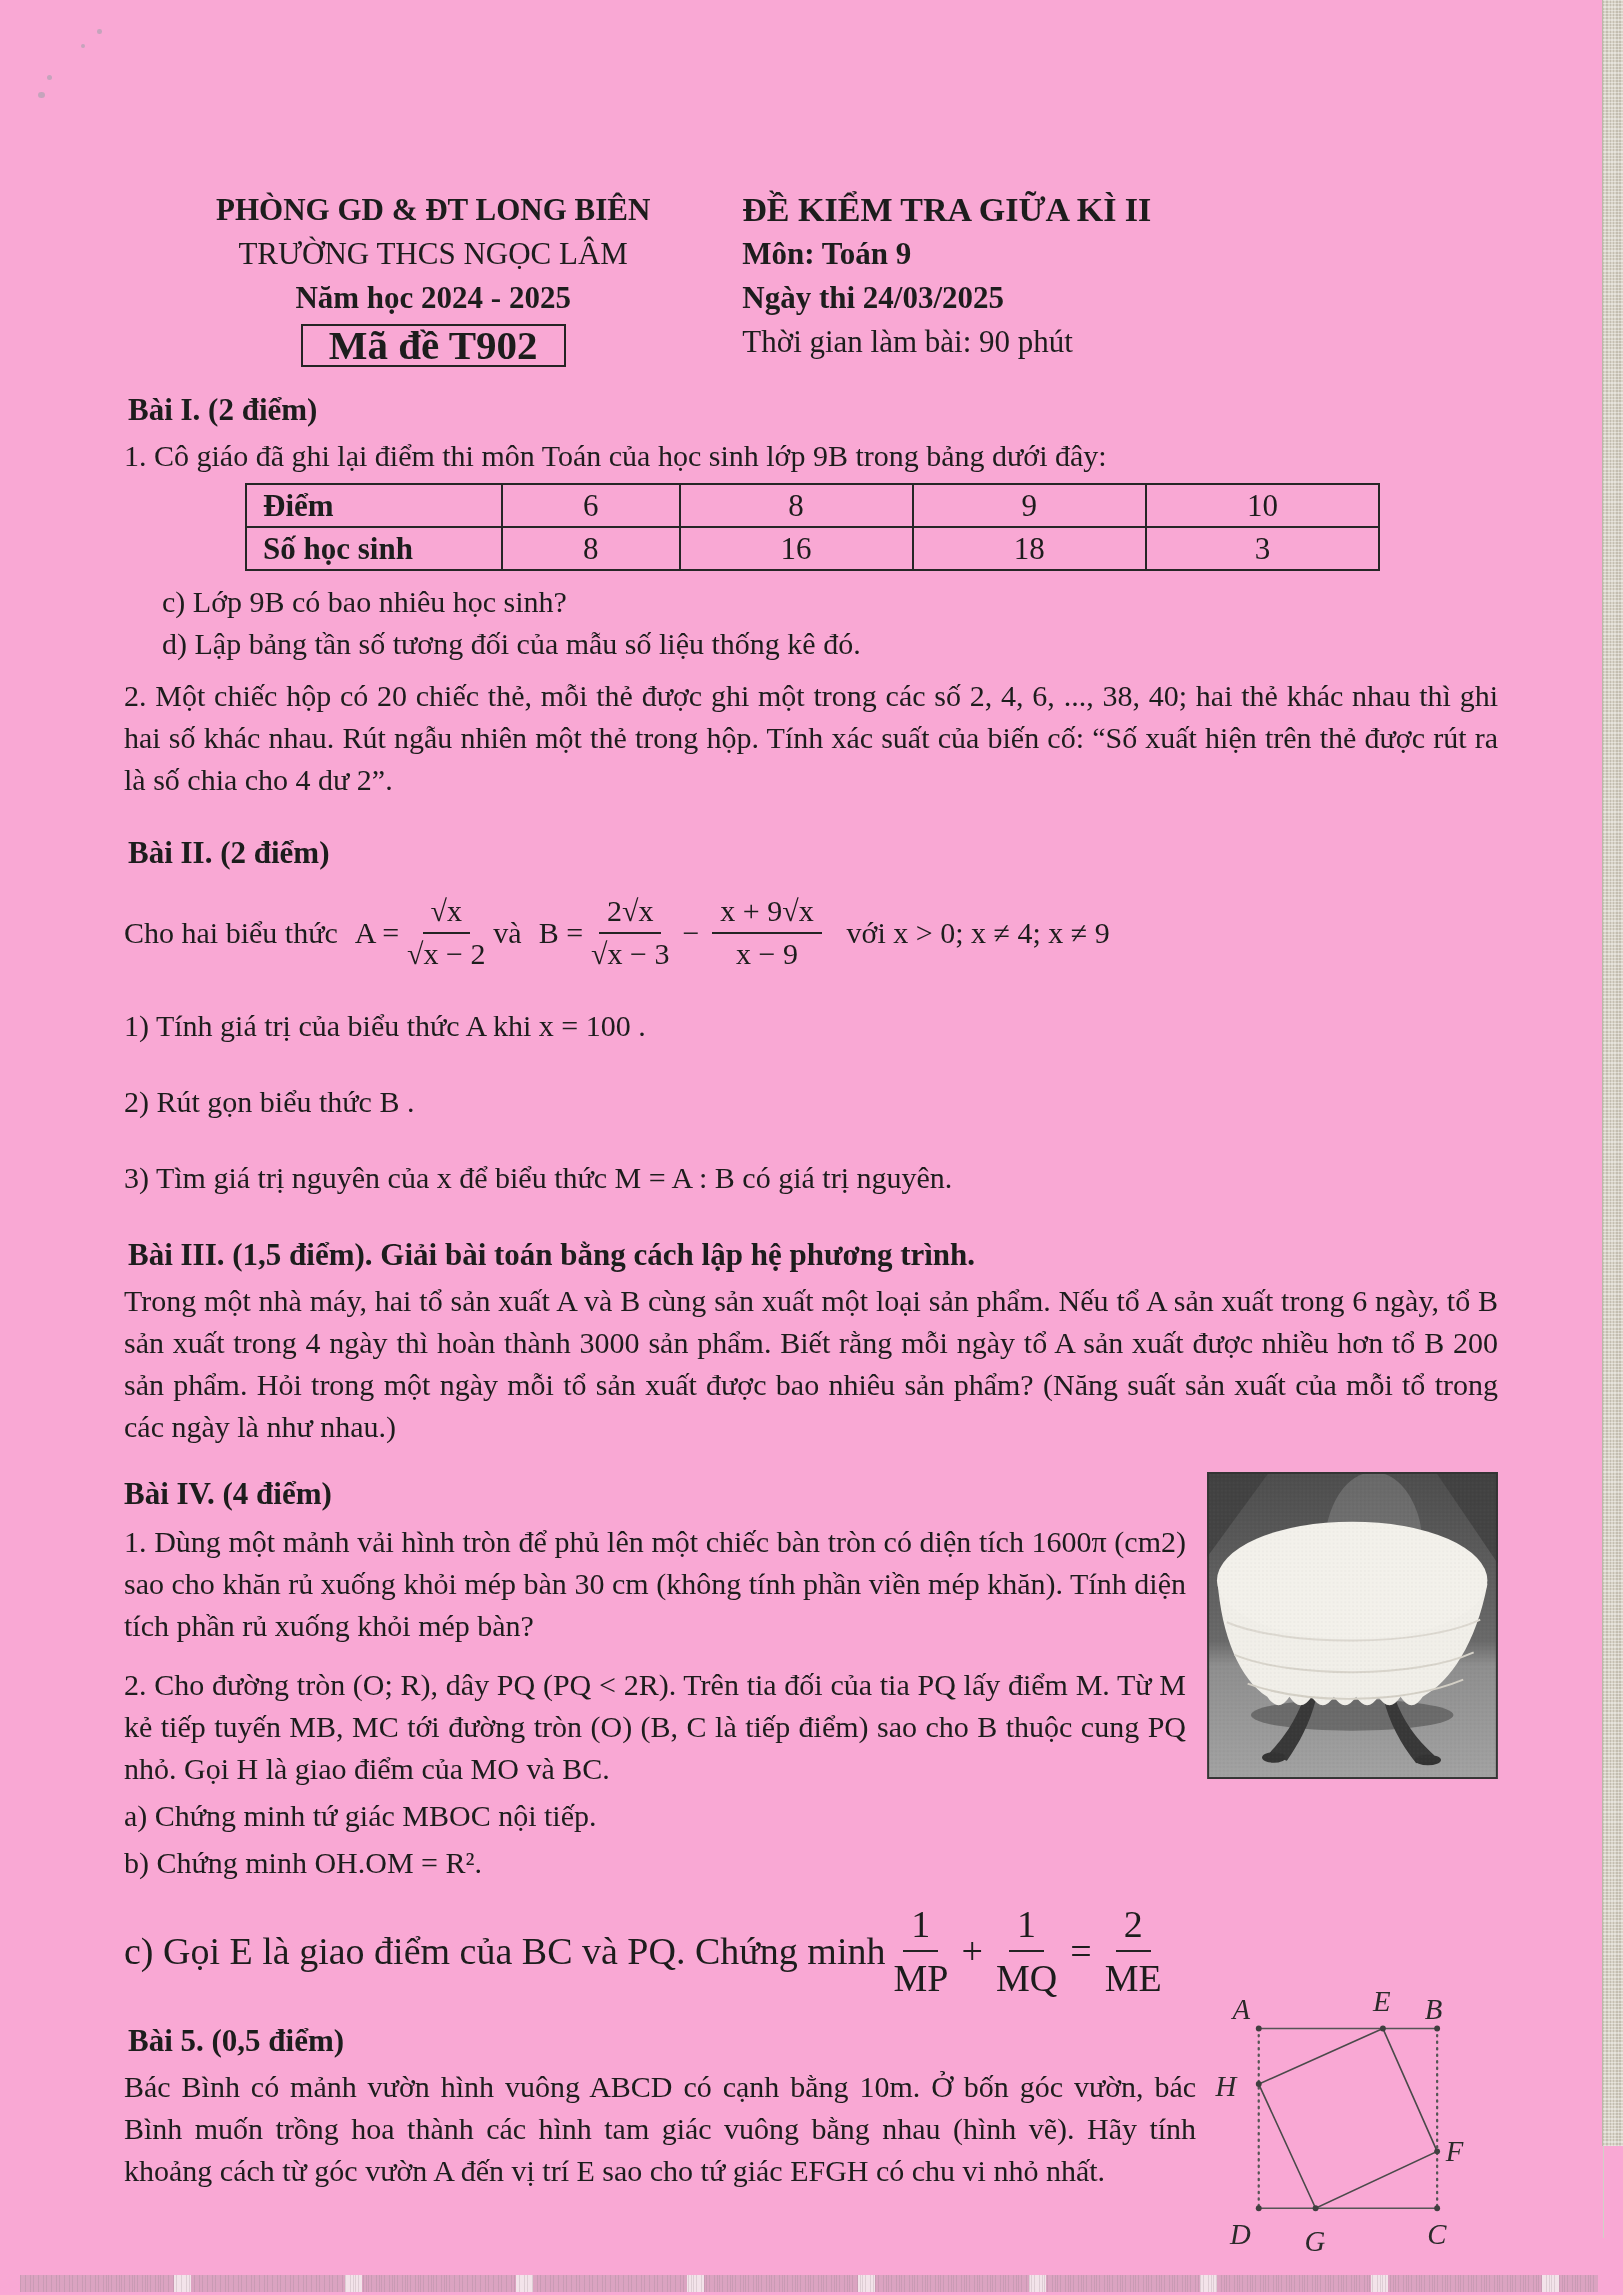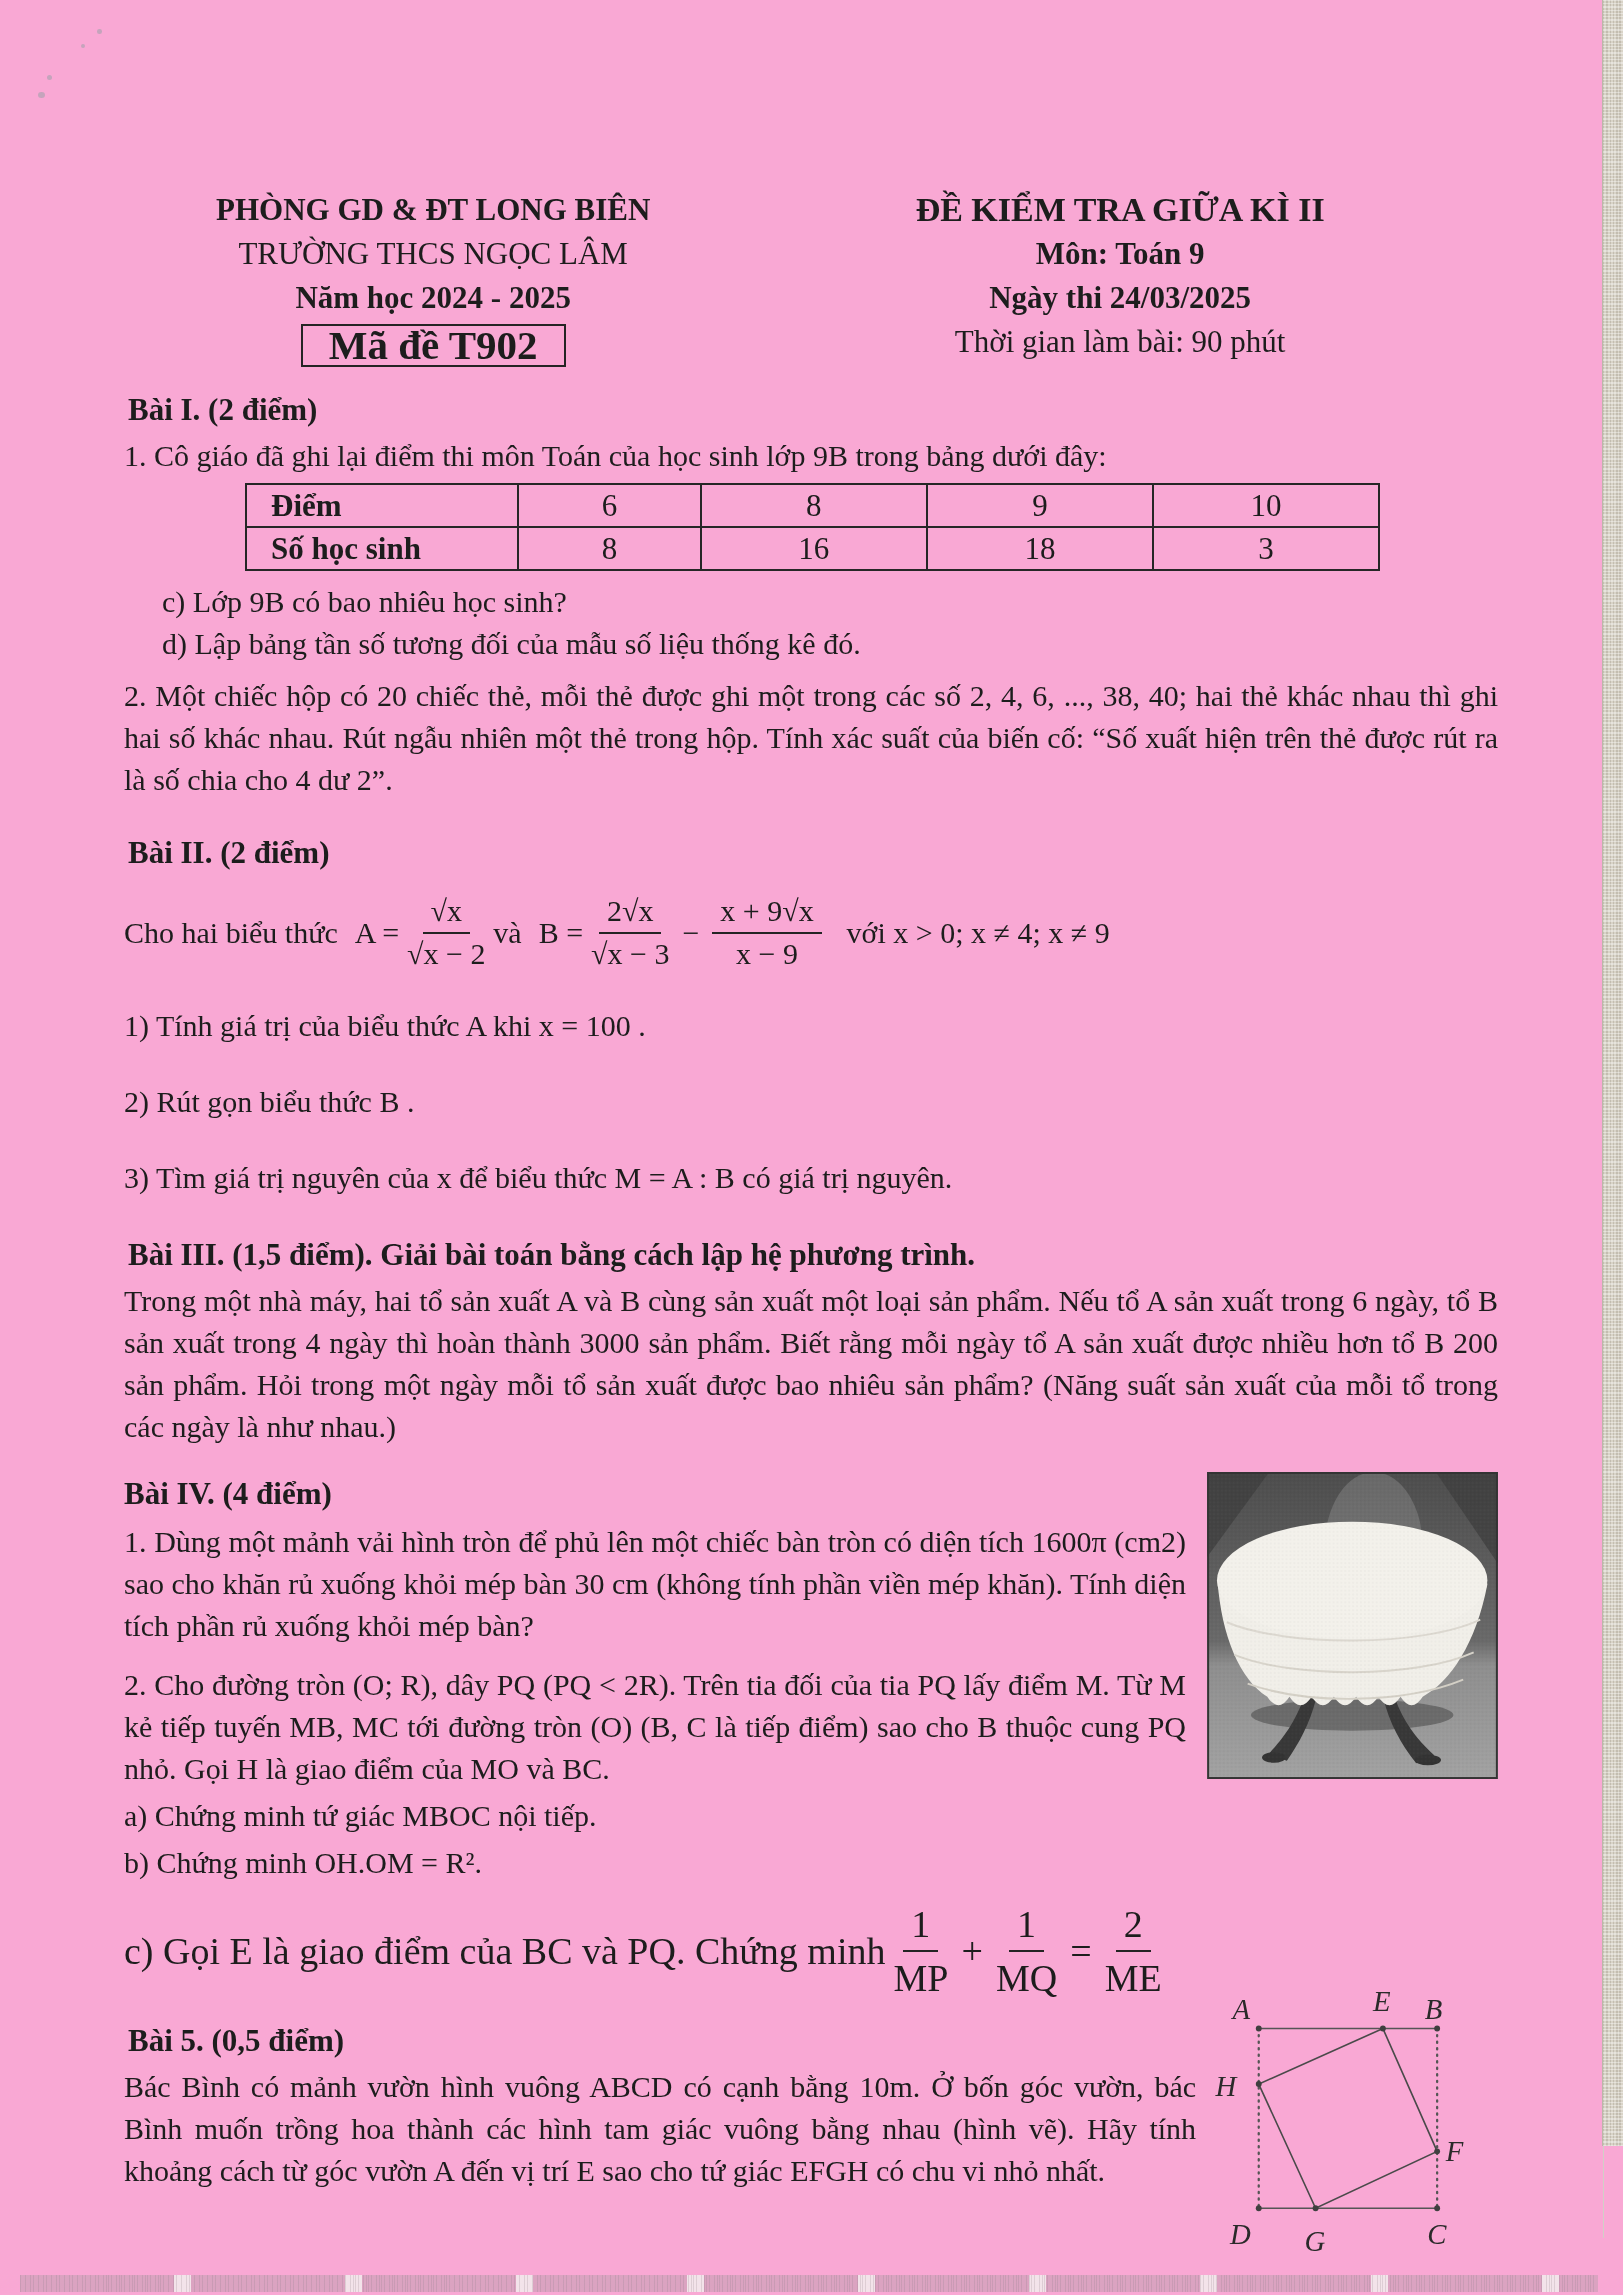--- a/index.html
+++ b/index.html
@@ -8,37 +8,37 @@
     width:1624px;height:2295px;
     background:#f9a8d4;
     overflow:hidden;
     font-family:"Liberation Serif","DejaVu Serif",serif;
     color:#1d1d1d;
   }
   .sheet{position:absolute;inset:0;padding:188px 126px 0 124px;}
   
   .header{display:flex;margin-bottom:22px;}
   .hleft{width:45%;text-align:center;}
-  .hright{width:55%;text-align:center;}
+  .hright{width:55%;}
   .hl{font-size:31px;line-height:44px;}
   .hl.big{font-size:34px;}
   .b{font-weight:700;}
   .i{}
   .code-box{display:inline-block;border:2px solid #242424;padding:0 26px;
             font-weight:700;font-size:41px;line-height:39px;margin-top:3.9px;}
   
   h2{font-size:31px;font-weight:700;margin:4px;line-height:42px;}
   p{margin:0;font-size:30px;line-height:42px;}
   .just{text-align:justify;}
   .sub{padding-left:38px;}
   section{position:relative;}
   #bai1 .item1{margin-top:1.3px;}
   .tbl{border-collapse:collapse;margin:6.5px 0 9.2px 121px;width:1135px;
        border:2.6px solid #262626;}
-  .tbl td{border:2px solid #262626;height:41px;font-size:31px;padding:0 24px;
+  .tbl td{border:2px solid #262626;height:41px;font-size:31px;padding:0 16px;
           text-align:center;}
   .tbl td.lab{font-weight:700;text-align:left;width:222px;}
   #bai1 .item2{margin-top:10.5px;}
   #bai2{margin-top:31px;}
   .formula-row{display:flex;align-items:center;margin:19.6px 0 2.6px;font-size:30px;flex-wrap:nowrap;}
   .fr{display:inline-flex;flex-direction:column;align-items:center;margin:0 7.9px;}
   .fr .n{padding:0 7.9px 3.9px;border-bottom:2px solid #242424;white-space:nowrap;}
   .fr .d{padding-top:3.9px;white-space:nowrap;}
   .op{margin:0 5.2px;}
   .gap-l{margin-left:17px;}

